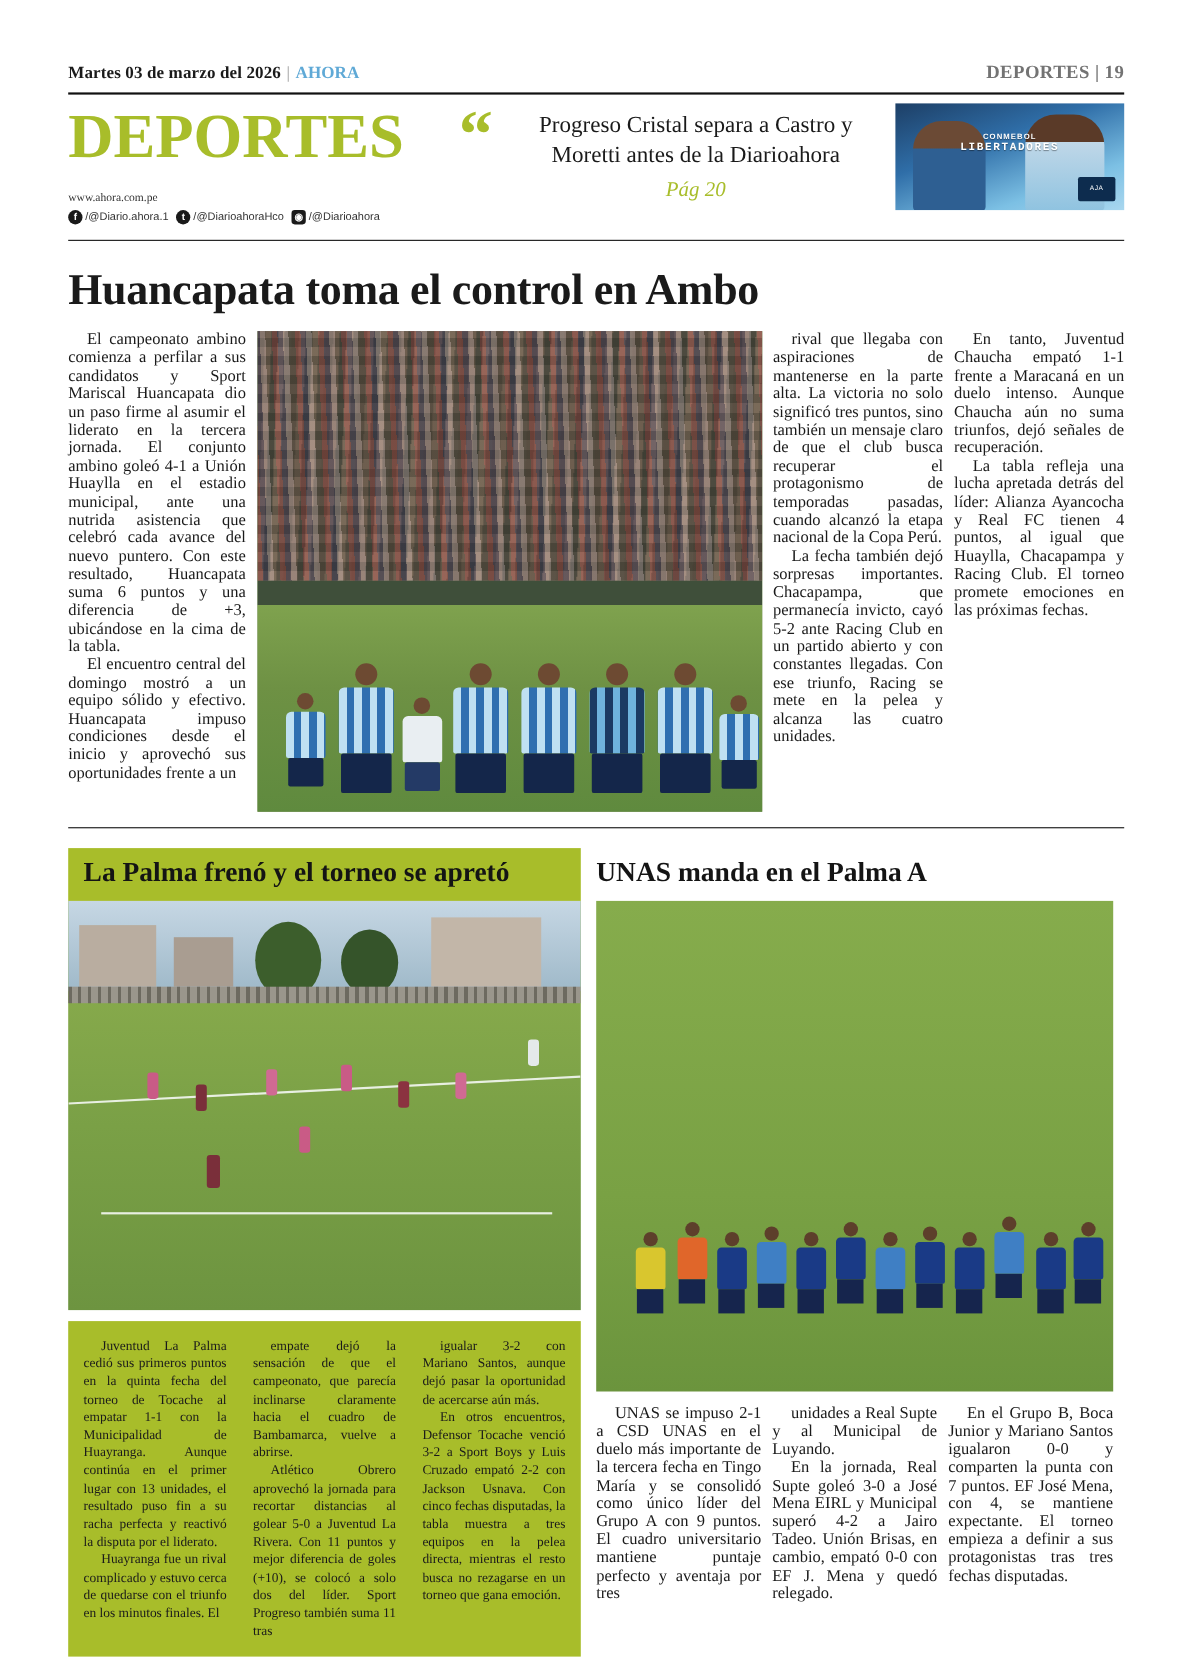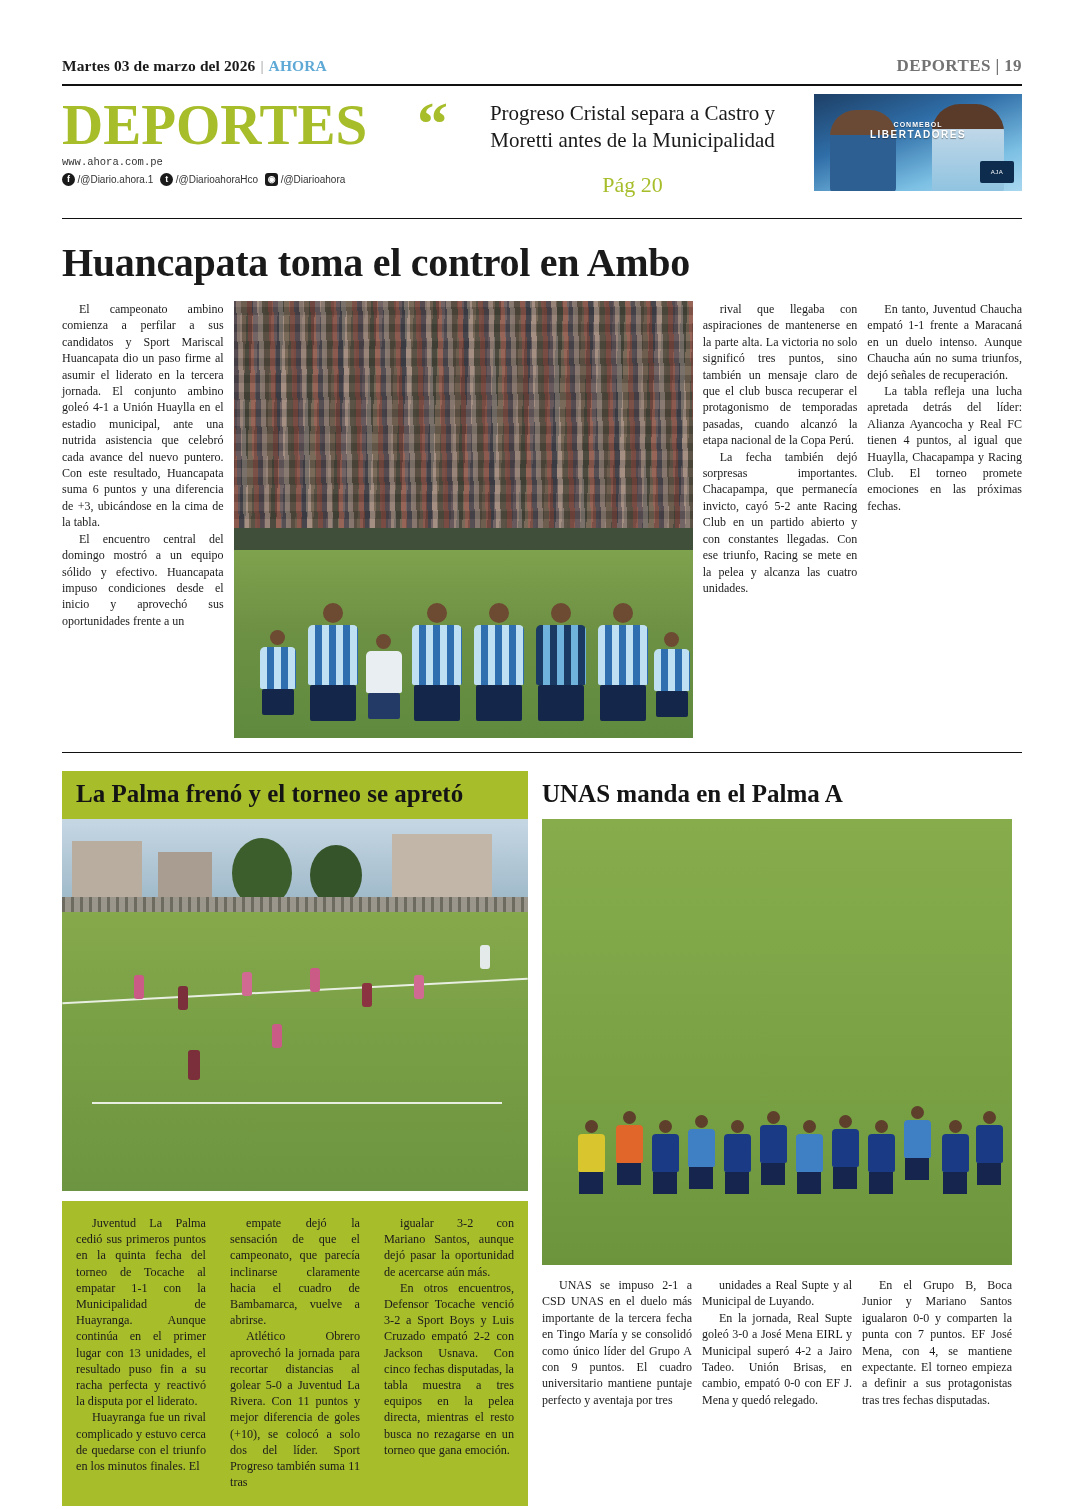--- a/index.html
+++ b/index.html
@@ -24,58 +24,58 @@
   .rule-thick { border-top:2.5px solid #111; margin-top:8px; }
 
   
   .masthead { display:flex; align-items:flex-start; padding-top:8px; height:132px; }
   .mh-left { width:355px; }
   .deportes {
     font-family:"Liberation Serif", serif;
     font-weight:bold; font-size:57px; line-height:62px;
     color:#a8bd2a; letter-spacing:0px; margin:0;
   }
-  .site { font-family:Liberation Mono, monospace; font-size:10.5px; color:#333; margin-top:0; }
+  .site { font-family:Liberation Serif, serif; font-size:10.5px; color:#333; margin-top:19px; }
   .socials { display:flex; align-items:center; gap:7px; margin-top:5px;
              font-family:"Liberation Sans", sans-serif; font-size:10px; color:#333; }
   .soc { display:flex; align-items:center; gap:2.5px; }
   .soc-ico { width:13px; height:13px; border-radius:50%; background:#1a1a1a; color:#fff;
              font-size:9px; line-height:13px; text-align:center; font-weight:bold; display:inline-block;}
   .soc-ico.ig { border-radius:3px; }
 
   .mh-quote { width:40px; color:#a8bd2a; font-size:62px; line-height:46px;
               font-weight:bold; font-family:"Liberation Serif", serif; padding-top:6px;}
   .mh-text { flex:1; text-align:center; padding:6px 12px 0 6px; }
   .mh-text .t { font-size:21px; line-height:27px; color:#1a1a1a; }
-  .mh-text .pag { font-size:22px; color:#a8bd2a; margin-top:18px; }
+  .mh-text .pag { font-size:19px; color:#a8bd2a; margin-top:8px;font-style:italic; }
 
   .mh-photo { width:208px; height:97px; position:relative; overflow:hidden;
               background:linear-gradient(160deg,#1d3f66 0%,#2f6ea8 38%,#7cc0e4 75%,#a9d7ef 100%); }
   .mh-photo .fig1 { position:absolute; left:16px; top:16px; width:66px; height:82px;
       background:linear-gradient(180deg,#6b4a35 0%,#6b4a35 30%,#2e5f92 31%,#2e5f92 100%);
       border-radius:26px 26px 4px 4px; }
   .mh-photo .fig2 { position:absolute; left:118px; top:10px; width:72px; height:88px;
       background:linear-gradient(180deg,#5a3a28 0%,#5a3a28 28%,#bfd7e8 29%,#8fc3e0 100%);
       border-radius:28px 28px 4px 4px; }
   .mh-photo .cmb { position:absolute; left:50%; top:26px; transform:translateX(-50%);
       color:#fff; font-family:"Liberation Sans", sans-serif; font-size:7px; letter-spacing:1px;
       text-align:center; line-height:10px; font-weight:bold; text-shadow:0 1px 1px #0006;}
-  .mh-photo .cmb b { font-size:10px; letter-spacing:1.5px; display:block; }
+  .mh-photo .cmb b { font-size:10px; letter-spacing:1.5px; display:block;font-family:Liberation Mono, monospace; }
   .mh-photo .badge { position:absolute; right:8px; bottom:8px; width:34px; height:22px;
       background:#0d2c4e; color:#fff; font-size:6px; font-family:"Liberation Sans", sans-serif;
       text-align:center; line-height:22px; border-radius:2px; letter-spacing:.5px;}
   .rule-thin { border-top:1.6px solid #111; }
 
   
   .headline { font-size:40px; line-height:48px; font-weight:bold; margin:20px 0 0 0;
               letter-spacing:-0.3px; }
 
   
   .lead { display:flex; gap:10px; margin-top:14px; }
-  .col { font-size:12px; line-height:16.4px; text-align:justify; }
+  .col { font-size:15px; line-height:16.4px; text-align:justify; }
   .col p { margin:0; text-indent:17px; }
   .c-narrow { width:164px; }
   .photo-main { width:466px; height:437px; overflow:hidden; position:relative;
                 background:#6e8a4e; }
 
   
   .crowd { position:absolute; inset:0 0 48% 0;
      background:
        repeating-linear-gradient(92deg, #6d5a52 0 7px, #8a7166 7px 13px, #58534f 13px 19px, #9c8476 19px 25px, #6f625a 25px 31px),
        repeating-linear-gradient(0deg, #7a6a60 0 9px, #5c5148 9px 17px);
@@ -168,21 +168,21 @@
           <span class="soc-ico ig">◉</span>
           <span>/@Diarioahora</span>
         </span>
       </div>
     </div>
 
     <div class="mh-quote">“</div>
 
     <div class="mh-text">
       <div class="t">Progreso Cristal separa a Castro y</div>
-      <div class="t">Moretti antes de la Municipalidad</div>
+      <div class="t">Moretti antes de la Diarioahora</div>
       <div class="pag">Pág 20</div>
     </div>
 
     <div class="mh-photo">
       <div class="fig1"></div>
       <div class="fig2"></div>
       <div class="cmb">
         <span>CONMEBOL</span>
         <b>LIBERTADORES</b>
       </div>

